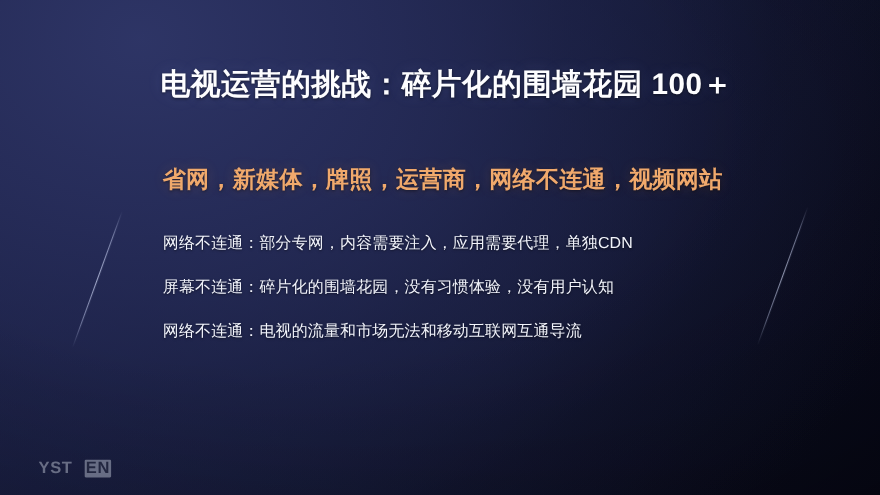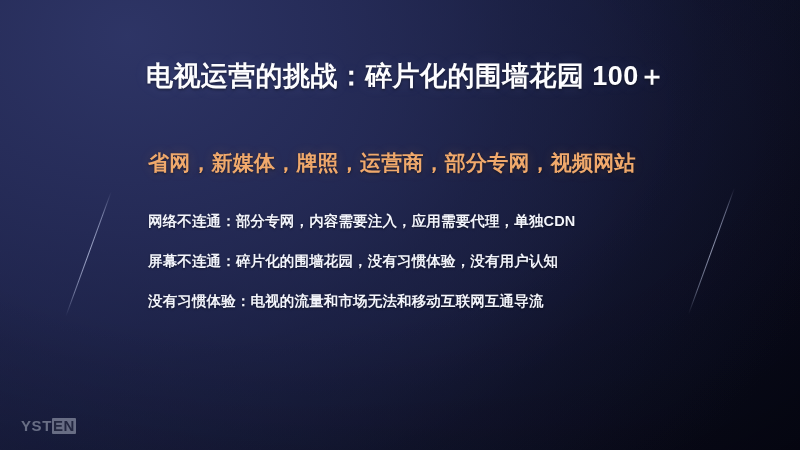--- a/index.html
+++ b/index.html
@@ -126,33 +126,33 @@
   }
 
   .bullets {
     position: absolute;
     left: 148px;
     top: 211px;
     width: 560px;
   }
   .bullet {
     font-size: 14.5px;
-    font-weight: 700;
+    font-weight: 400;
     color: #f2f4fb;
     letter-spacing: 0.15px;
     white-space: nowrap;
     height: 40px;
     line-height: 20px;
     text-shadow: 0 1px 2px rgba(0,0,0,0.5);
   }
 
   
   .logo {
     position: absolute;
-    left: 21px;
+    left: 35px;
     bottom: 16px;
     display: flex;
     align-items: center;
     opacity: 0.62;
     user-select: none;
   }
   .logo-text {
     font-size: 15px;
     font-weight: 700;
     letter-spacing: 0.6px;
@@ -160,44 +160,44 @@
     line-height: 16px;
   }
   .logo-mark {
     font-size: 15px;
     font-weight: 700;
     letter-spacing: 0.6px;
     color: #2a2e44;
     line-height: 16px;
     background: #9aa0b2;
     padding: 0 1px;
-    margin-left: 0;
+    margin-left: 11px;
     border-radius: 1px;
   }
 </style>
 </head>
 <body>
 
 <div class="slide">
 
   <div class="texture"></div>
 
   <div class="streak streak-left"></div>
   <div class="streak streak-right"></div>
 
   <div class="vignette"></div>
 
   <div class="title">电视运营的挑战：碎片化的围墙花园 100＋</div>
 
-  <div class="subtitle">省网，新媒体，牌照，运营商，部分专网，视频网站</div>
+  <div class="subtitle">省网，新媒体，牌照，运营商，网络不连通，视频网站</div>
 
   <div class="bullets">
     <div class="bullet">网络不连通：部分专网，内容需要注入，应用需要代理，单独CDN</div>
     <div class="bullet">屏幕不连通：碎片化的围墙花园，没有习惯体验，没有用户认知</div>
-    <div class="bullet">没有习惯体验：电视的流量和市场无法和移动互联网互通导流</div>
+    <div class="bullet">网络不连通：电视的流量和市场无法和移动互联网互通导流</div>
   </div>
 
   <div class="logo">
     <span class="logo-text">YST</span>
       <span class="logo-mark">EN</span>
   </div>
 
 </div>
 
 </body></html>

